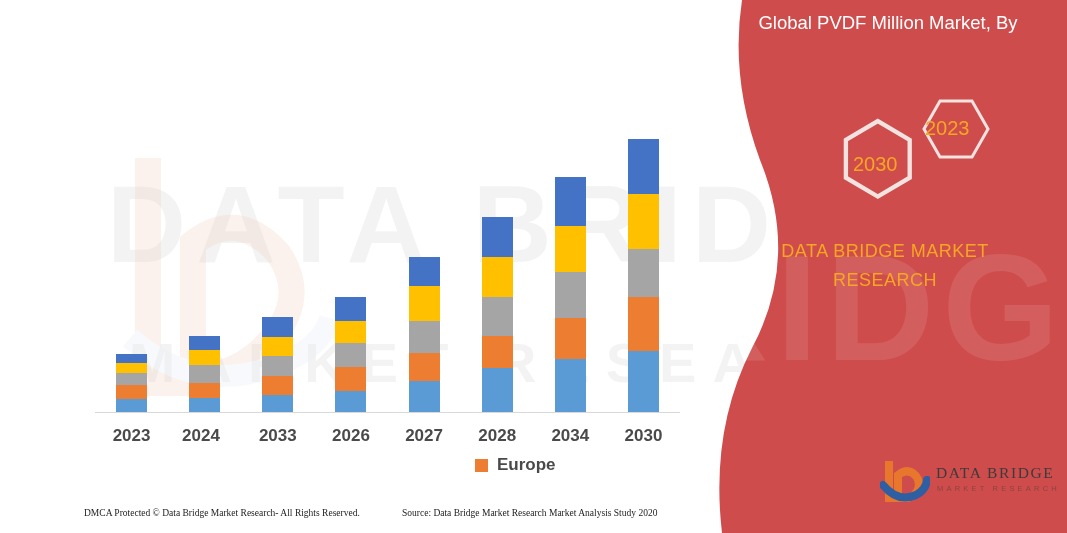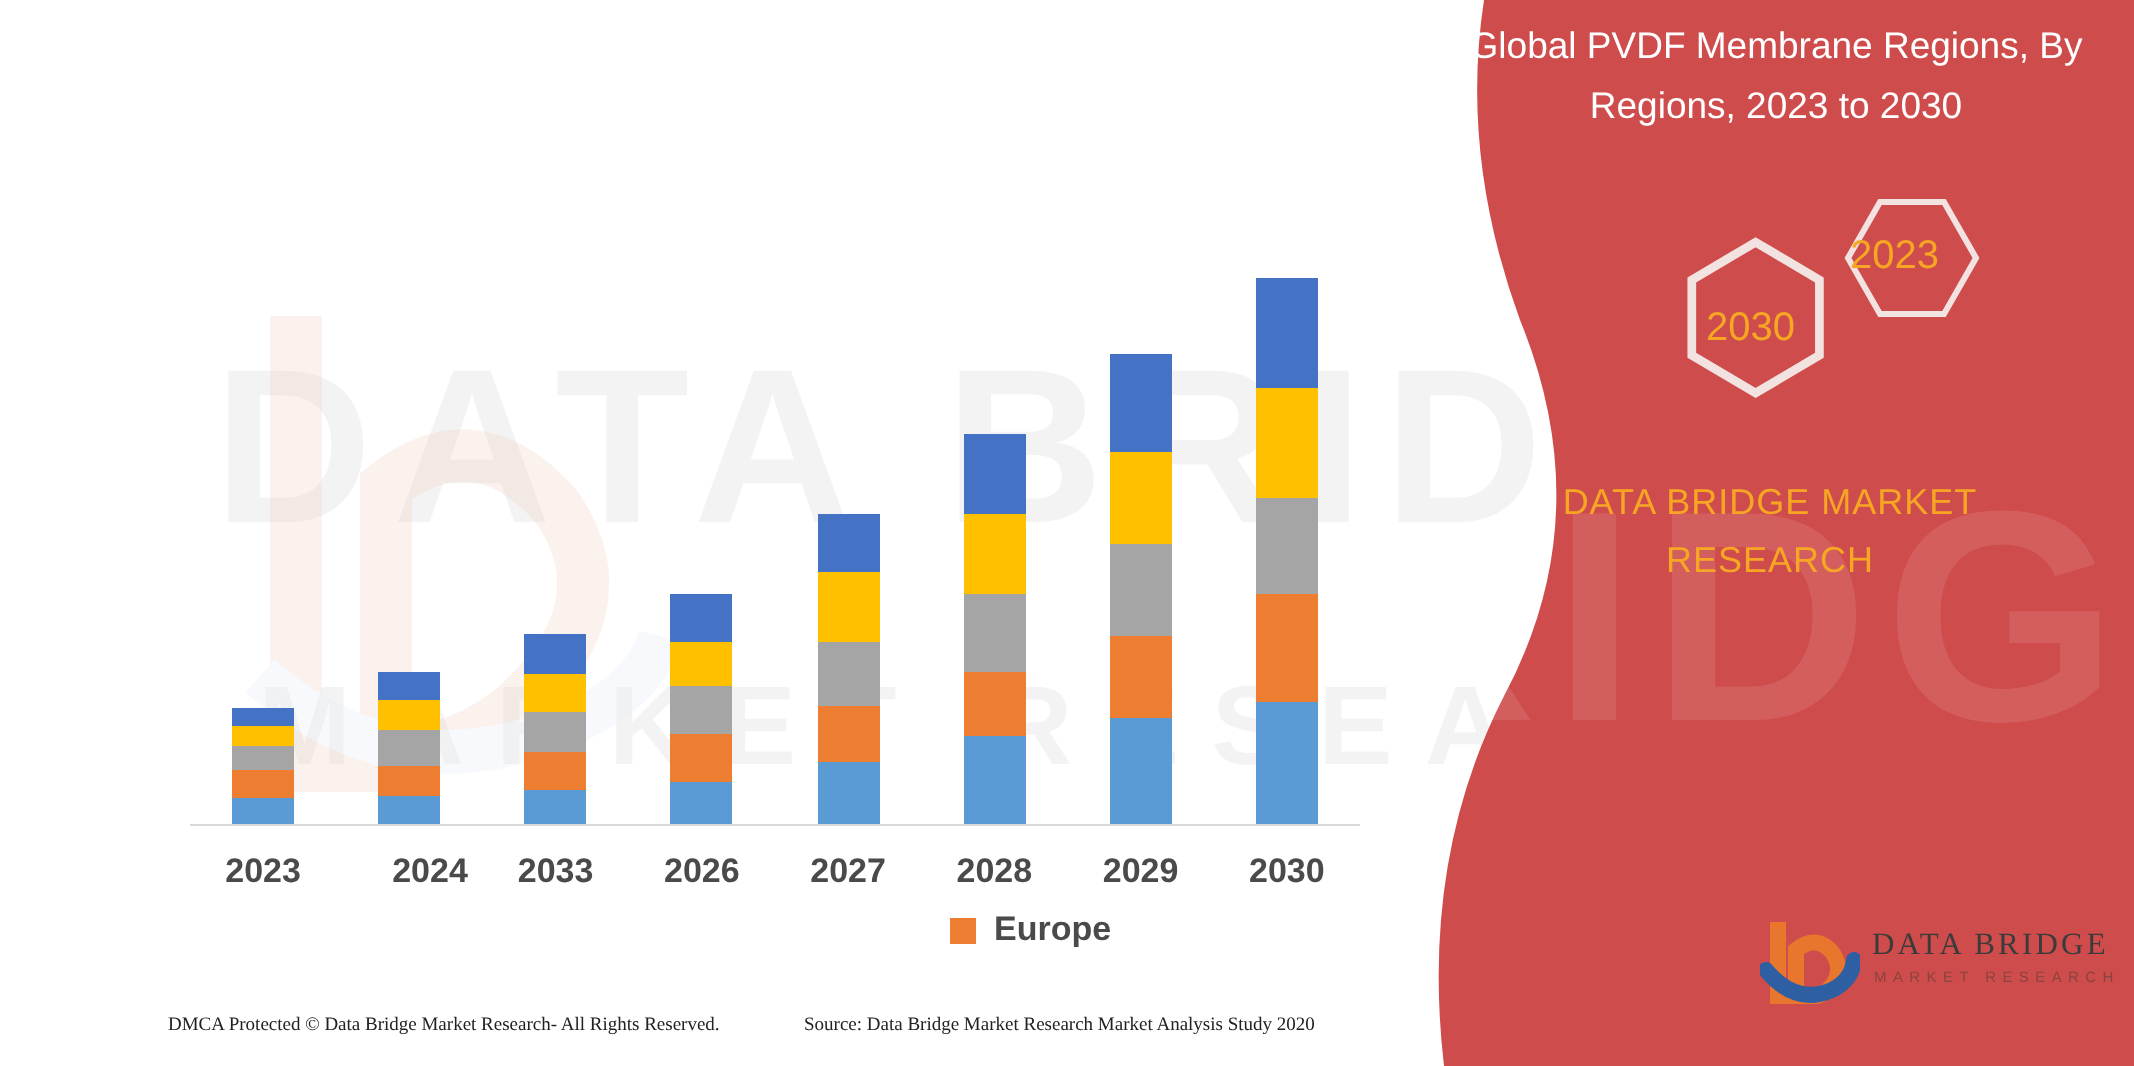--- a/index.html
+++ b/index.html
@@ -268,26 +268,26 @@
         <div class="seg" title="Series 4 2030" style="height: 55px; background: rgb(255, 192, 0);"></div>
         <div class="seg" title="Series 3 2030" style="height: 48px; background: rgb(165, 165, 165);"></div>
         <div class="seg" title="Europe 2030" style="height: 54px; background: rgb(237, 125, 49);"></div>
         <div class="seg" title="North America 2030" style="height: 62px; background: rgb(91, 155, 213);"></div>
       </div>
     </div>
   <div class="axis-line"></div>
 
   <div class="xlabels" id="xlabels">
       <div class="xlabel" style="left: 36.5625px;">2023</div>
-      <div class="xlabel" style="left: 120px; text-align: center;">2024</div>
+      <div class="xlabel" style="left: 106px; text-align: center;">2024</div>
       <div class="xlabel" style="left: 182.812px;">2033</div>
       <div class="xlabel" style="left: 255.938px;">2026</div>
       <div class="xlabel" style="left: 329.062px;">2027</div>
       <div class="xlabel" style="left: 402.188px;">2028</div>
-      <div class="xlabel" style="left: 475.312px;">2029</div>
+      <div class="xlabel" style="left: 475.312px;">2034</div>
       <div class="xlabel" style="left: 548.438px;">2030</div>
     </div>
 
   <div class="legend" id="legend">
       <div class="legend-item" style="left: 380px;">
         <span class="legend-swatch" style="background: rgb(237, 125, 49);"></span>
         <span class="legend-label">Europe</span>
       </div>
     </div>
 
@@ -303,22 +303,21 @@
           <path d="M42 0 L367 0 L367 533 L22 533 Q10 430 52 348 Q100 258 60 160 Q30 78 42 0 Z"></path>
         </clipPath>
       </defs>
       <path d="M42 0 L367 0 L367 533 L22 533 Q10 430 52 348 Q100 258 60 160 Q30 78 42 0 Z" fill="#cf4c4c"></path>
       <g clip-path="url(#redclip)" opacity="0.10">
         <text x="-40" y="360" font-family="Liberation Sans, sans-serif" font-size="150" font-weight="700" fill="#ffffff" letter-spacing="8">RIDGE</text>
       </g>
     </svg>
 
     <div class="red-title">
-      <div>Global PVDF Membrane Regions, By</div>
-      <div>Regions, 2023 to 2030</div>
+      <div>Global PVDF Million Market, By</div>
     </div>
 
     <div class="hexes">
       <svg width="220" height="115" viewBox="0 0 220 115">
         <polygon points="36,43 58,30 80,43 80,69 58,82 36,69" transform="translate(-6,0) scale(1.45) translate(-14,-12)" fill="none" stroke="#f2e3e1" stroke-width="3"></polygon>
         <polygon points="120,6 152,6 168,34 152,62 120,62 104,34" fill="none" stroke="#f2e3e1" stroke-width="3"></polygon>
       </svg>
       <span class="hex-label hex-2030-label">2030</span>
       <span class="hex-label hex-2023-label">2023</span>
     </div>

